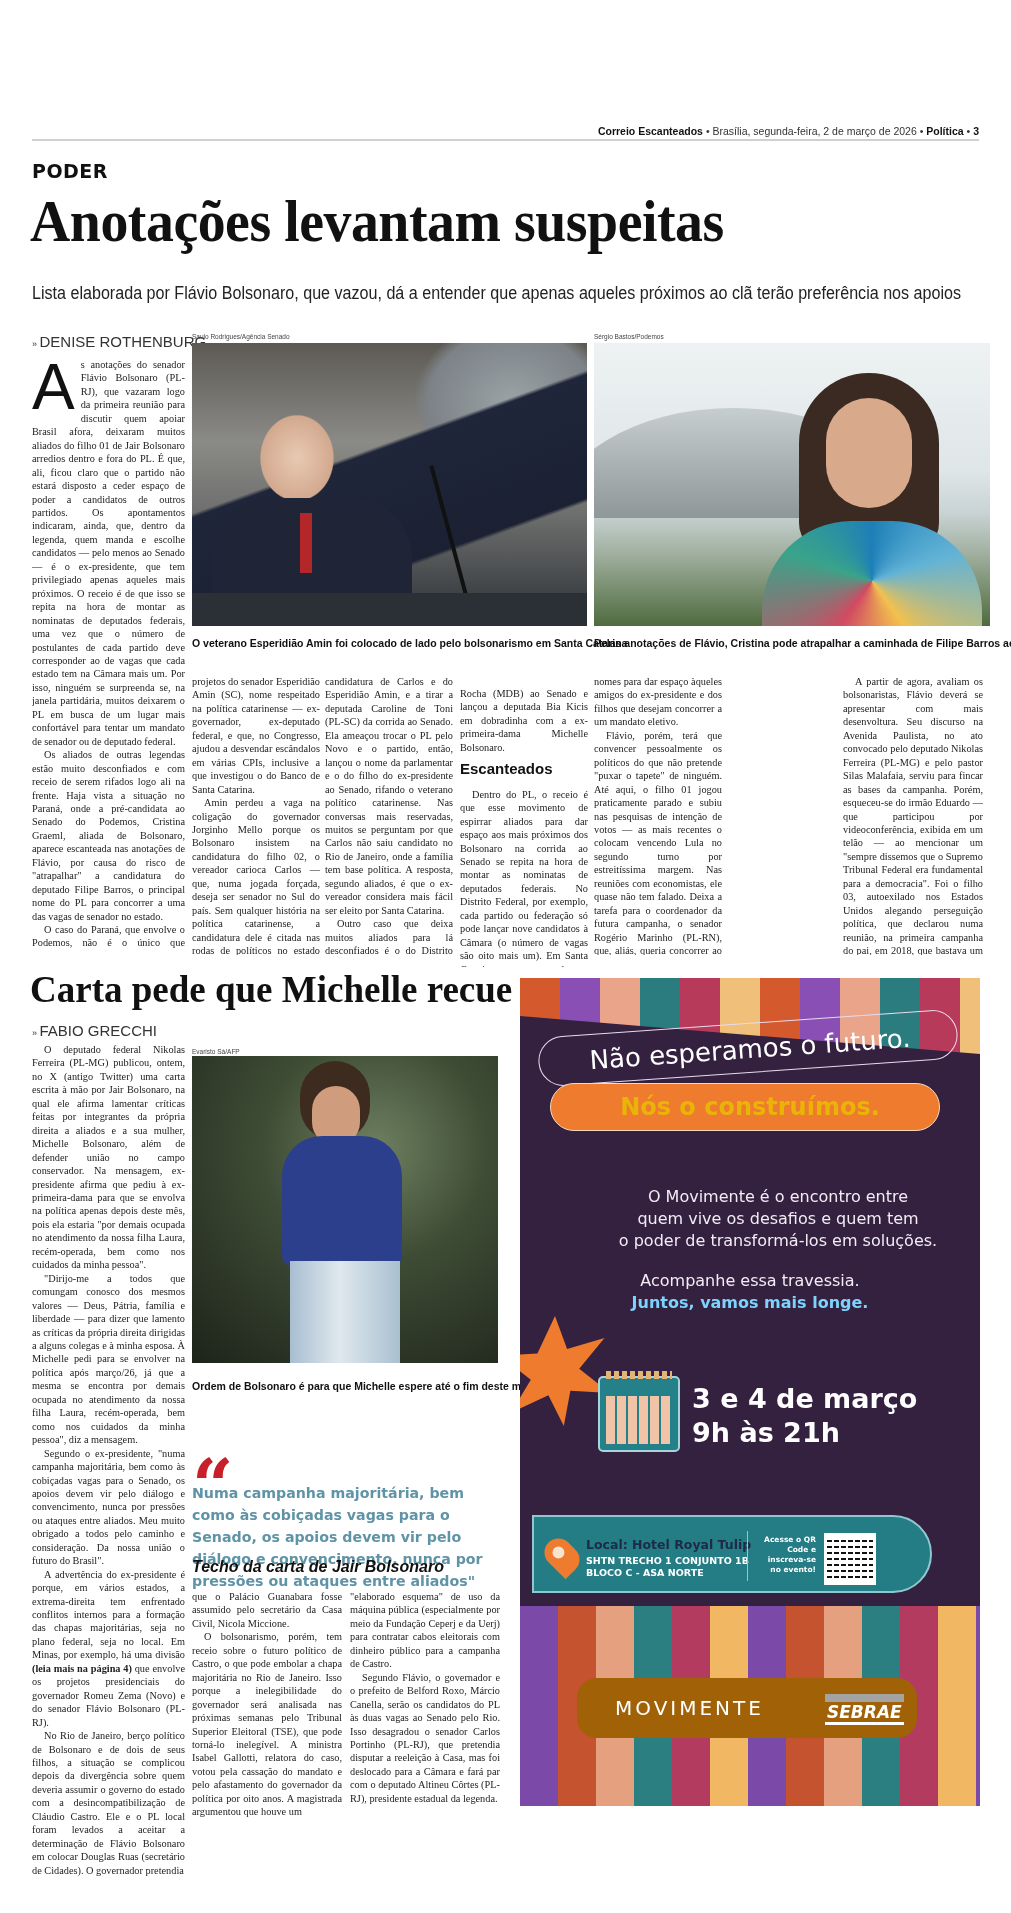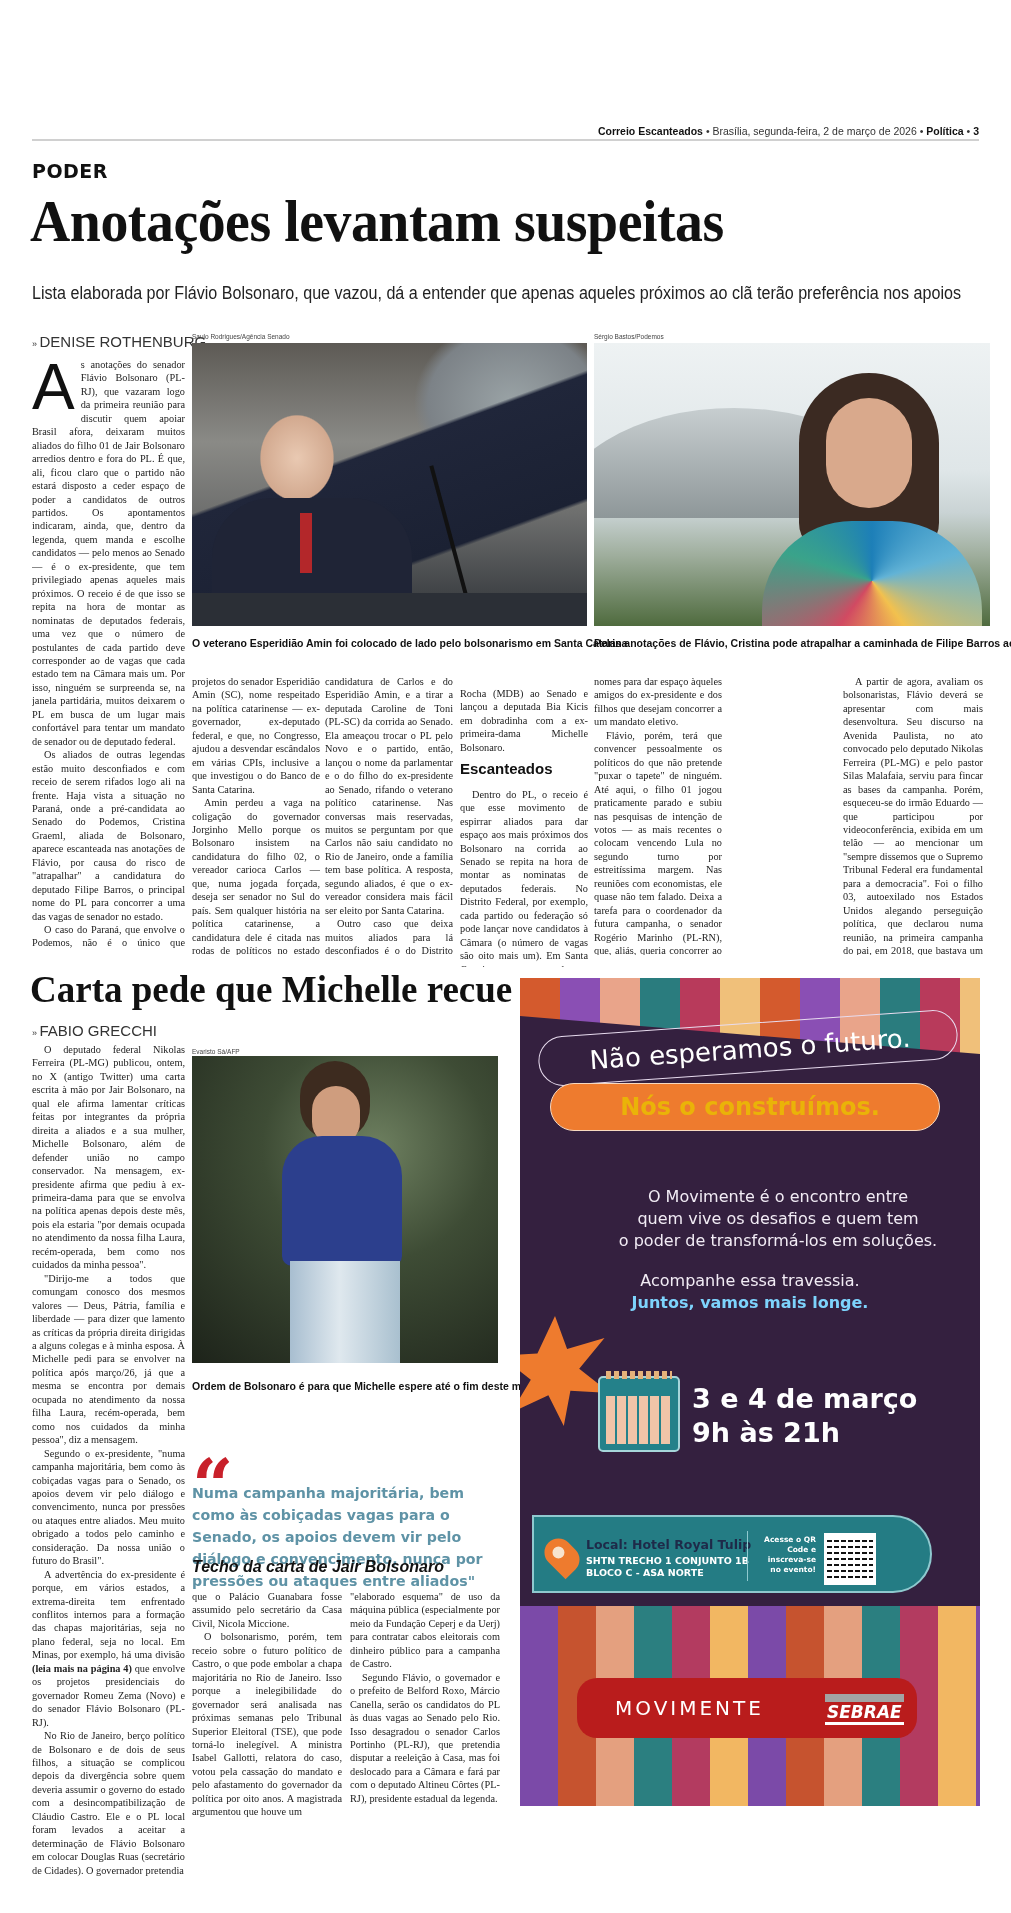--- a/index.html
+++ b/index.html
@@ -80,21 +80,21 @@
   .ad .loc-box { position: absolute; top: 537px; left: 12px; width: 400px; height: 78px; background: #247c84; border: 2px solid #8fc9cf; border-radius: 0 40px 40px 0; text-align: left; }
   .ad .pin { position: absolute; top: 20px; left: 14px; width: 28px; height: 38px; background: #ee7b2e; border-radius: 14px 14px 14px 0; transform: rotate(-45deg); }
   .ad .pin::after { content: ""; position: absolute; top: 8px; left: 8px; width: 12px; height: 12px; background: #f7e4cf; border-radius: 50%; }
   .ad .loc-title { position: absolute; top: 20px; left: 52px; font-size: 12.5px; font-weight: bold; color: #1e2a49; }
   .ad .loc-addr { position: absolute; top: 38px; left: 52px; font-size: 9.5px; line-height: 12px; font-weight: bold; color: #fff; }
   .ad .loc-sep { position: absolute; top: 14px; left: 213px; width: 1px; height: 50px; background: #8fc9cf; }
   .ad .qr-text { position: absolute; top: 18px; left: 222px; width: 60px; font-size: 7.5px; font-weight: bold; line-height: 10px; text-align: right; color: #fff; }
   .ad .qr { position: absolute; top: 16px; left: 290px; width: 52px; height: 52px; background:
       repeating-linear-gradient(0deg, #fff 0 4px, #111 4px 6px), #fff; border: 3px solid #fff; }
   .ad .qr::before { content: ""; position: absolute; inset: 0; background: repeating-linear-gradient(90deg, transparent 0 5px, #fff 5px 7px); }
-  .ad .logo-bar { position: absolute; top: 700px; left: 57px; width: 340px; height: 60px; background: #b91c1c; border-radius: 20px; }
+  .ad .logo-bar { position: absolute; top: 700px; left: 57px; width: 340px; height: 60px; background: #a16207; border-radius: 20px; }
   .ad .logo-movimente { position: absolute; top: 18px; left: 38px; font-family: "DejaVu Sans", sans-serif; font-size: 20px; letter-spacing: 3px; color: #fff; }
   .ad .logo-sebrae { position: absolute; top: 16px; left: 248px; font-family: "DejaVu Sans", sans-serif; font-style: italic; font-weight: bold; font-size: 17px; color: #fff; border-top: 8px solid #a3a3a3; border-bottom: 3px solid #fff; padding: 0 2px; }
 </style>
 </head>
 <body>
 
 <div class="folio">
   <b>Correio Escanteados</b>
   <span> • </span>
   <span>Brasília, segunda-feira, 2 de março de 2026</span>

